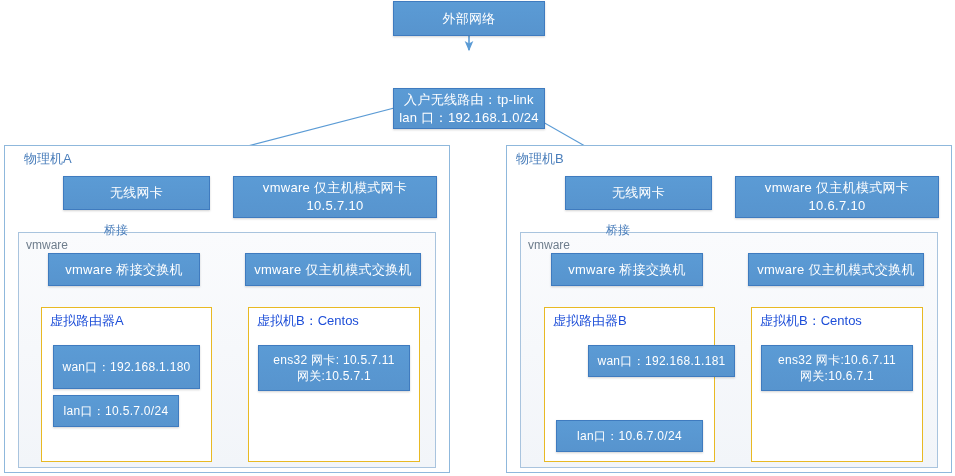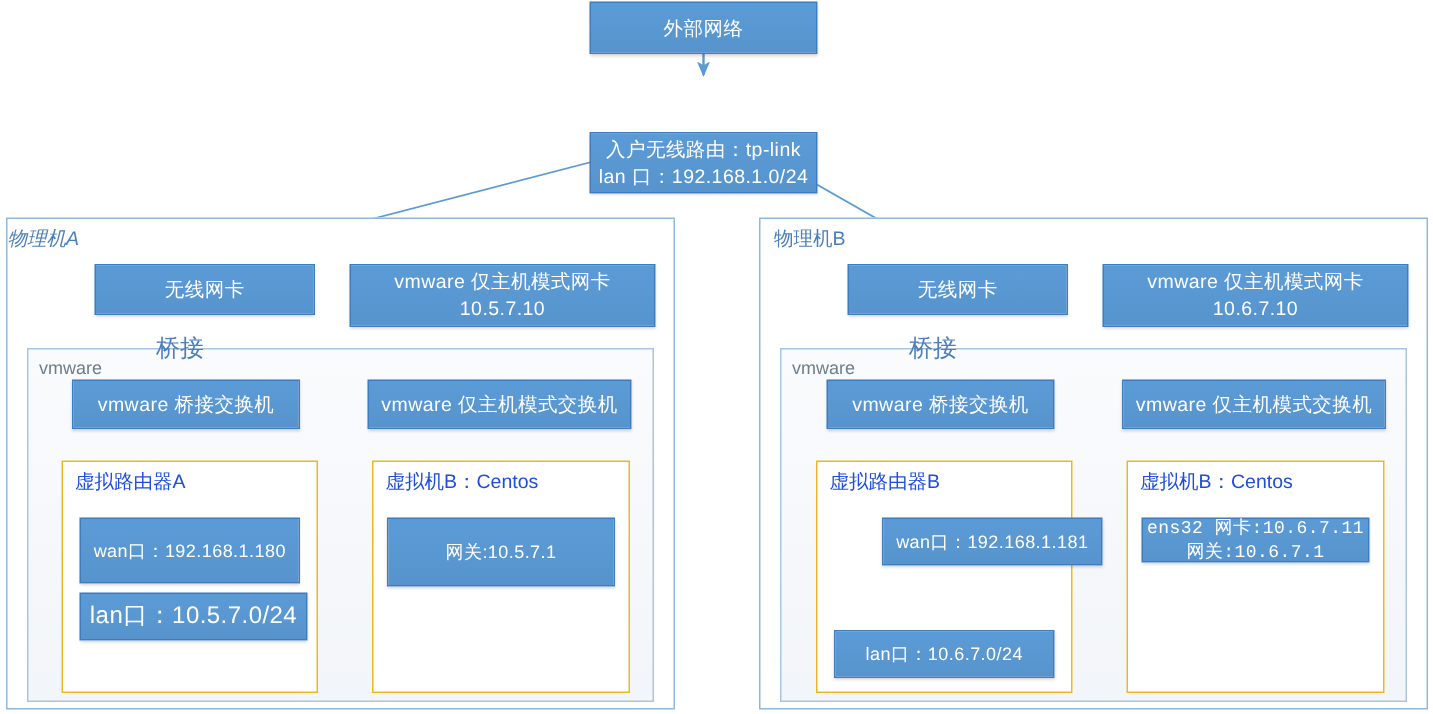--- a/index.html
+++ b/index.html
@@ -86,21 +86,21 @@
     position: absolute;
     color: #1d4ed8;
     font-size: 13px;
     z-index: 3;
     white-space: nowrap;
   }
   
   .edge-label {
     position: absolute;
     color: #4A7EBB;
-    font-size: 16px;
+    font-size: 12px;
     z-index: 4;
     white-space: nowrap;
   }
   
   .watermark {
     position: absolute;
     color: #C9CED6;
     font-size: 19px;
     letter-spacing: 1px;
     z-index: 6;
@@ -146,21 +146,21 @@
   <div class="node" style="left:393px; top:1px; width:152px; height:35px;">
     <span class="ln">外部网络</span>
   </div>
 
   <div class="node" style="left:393px; top:52px; width:152px; height:41px;margin-top:36px;">
     <span class="ln">入户无线路由：tp-link</span>
     <span class="ln">lan 口：192.168.1.0/24</span>
   </div>
 
   <div class="host-box" style="left:4px; top:145px; width:446px; height:328px;"></div>
-  <div class="host-label" style="left:5px; top:150px;font-style:italic;">物理机A</div>
+  <div class="host-label" style="left:24px; top:150px;">物理机A</div>
 
   <div class="node" style="left:63px; top:176px; width:147px; height:34px;">
     <span class="ln">无线网卡</span>
   </div>
 
   <div class="node" style="left:233px; top:176px; width:204px; height:42px;">
     <span class="ln">vmware 仅主机模式网卡</span>
     <span class="ln">10.5.7.10</span>
   </div>
 
@@ -175,27 +175,28 @@
 
   <div class="node" style="left:245px; top:253px; width:176px; height:33px;">
     <span class="ln">vmware 仅主机模式交换机</span>
   </div>
 
   <div class="guest-box" style="left:41px; top:307px; width:171px; height:155px;"></div>
   <div class="guest-label" style="left:50px; top:312px;">虚拟路由器A</div>
   <div class="node" style="left:53px; top:345px; width:147px; height:44px; font-size:12px;">
     <span class="ln">wan口：192.168.1.180</span>
   </div>
-  <div class="node" style="left:53px; top:395px; width:152px; height:32px; font-size:16px;">
+  <div class="node" style="left:53px; top:395px; width:126px; height:32px; font-size:12px;">
     <span class="ln">lan口：10.5.7.0/24</span>
   </div>
 
   <div class="guest-box" style="left:248px; top:307px; width:172px; height:155px;"></div>
   <div class="guest-label" style="left:257px; top:312px;">虚拟机B：Centos</div>
   <div class="node" style="left:258px; top:345px; width:152px; height:46px; font-size:12px;">
+    <span class="ln">ens32 网卡: 10.5.7.11</span>
     <span class="ln">网关:10.5.7.1</span>
   </div>
 
   <div class="host-box" style="left:506px; top:145px; width:446px; height:328px;"></div>
   <div class="host-label" style="left:516px; top:150px;">物理机B</div>
 
   <div class="node" style="left:565px; top:176px; width:147px; height:34px;">
     <span class="ln">无线网卡</span>
   </div>
 
@@ -221,19 +222,19 @@
   <div class="guest-label" style="left:553px; top:312px;">虚拟路由器B</div>
   <div class="node" style="left:556px; top:345px; width:147px; height:32px; font-size:12px;margin-left:32px;">
     <span class="ln">wan口：192.168.1.181</span>
   </div>
   <div class="node" style="left:556px; top:395px; width:147px; height:32px; font-size:12px;margin-top:25px;">
     <span class="ln">lan口：10.6.7.0/24</span>
   </div>
 
   <div class="guest-box" style="left:751px; top:307px; width:172px; height:155px;"></div>
   <div class="guest-label" style="left:760px; top:312px;">虚拟机B：Centos</div>
-  <div class="node" style="left:761px; top:345px; width:152px; height:30px; font-size:12px;font-family:Liberation Mono, monospace;">
+  <div class="node" style="left:761px; top:345px; width:152px; height:46px; font-size:12px;">
     <span class="ln">ens32 网卡:10.6.7.11</span>
     <span class="ln">网关:10.6.7.1</span>
   </div>
 
 
 </div>
 
 </body></html>

